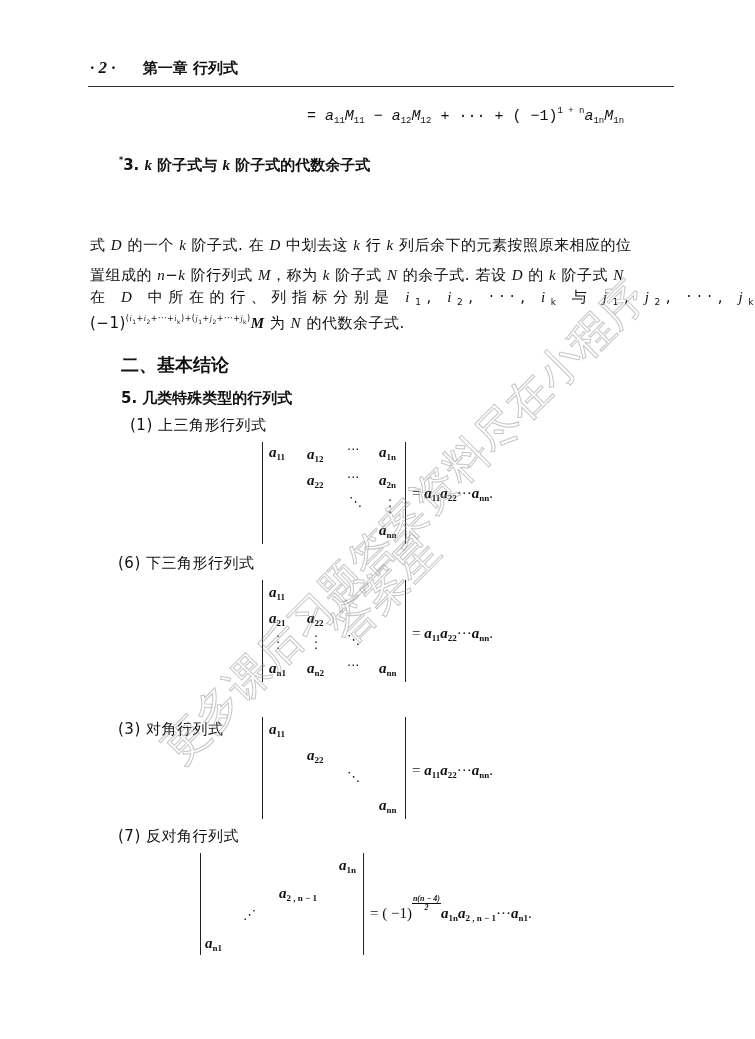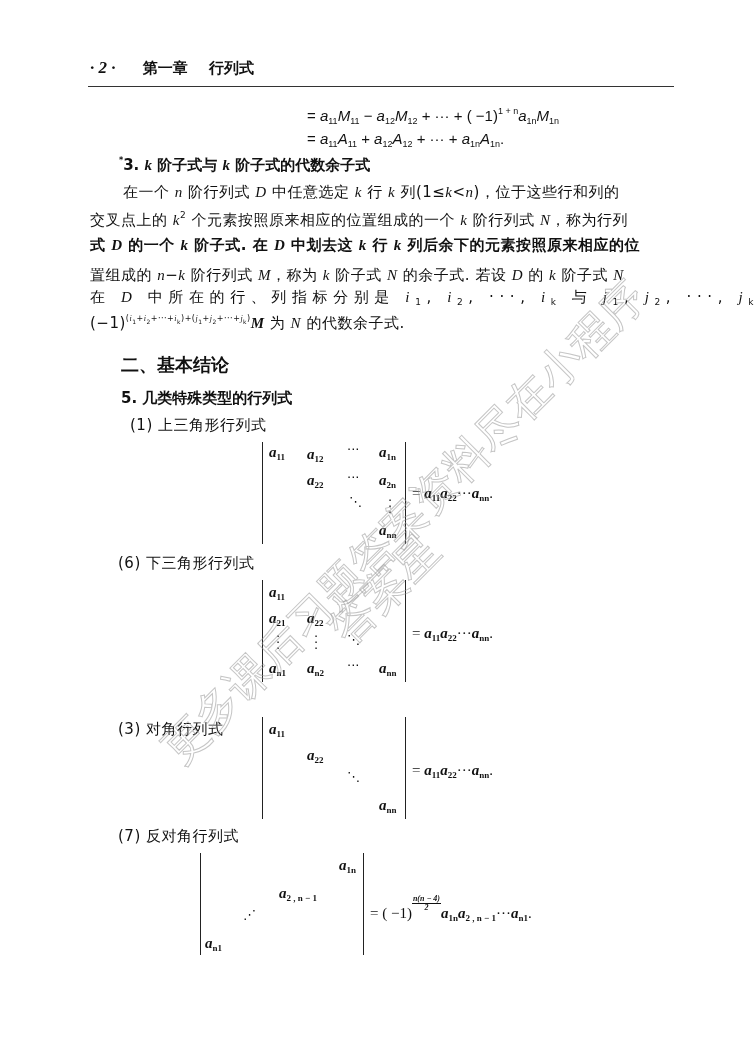--- a/index.html
+++ b/index.html
@@ -3,24 +3,24 @@
 <meta charset="utf-8">
 <style>
   html, body { margin: 0; padding: 0; }
   body {
     width: 755px; height: 1039px; background: #ffffff; position: relative; overflow: hidden;
     font-family: "DejaVu Serif", "Liberation Serif", serif; color: #111;
   }
   .page { position: absolute; left: 0; top: 0; width: 755px; height: 1039px; }
   .header { position: absolute; left: 90px; top: 58px; font-family: "DejaVu Sans", sans-serif; font-weight: bold; font-size: 15px; }
   .header .pnum { font-family: "Liberation Serif", serif; font-style: italic; font-size: 17px; margin-right: 22px; }
-  .header .chap { margin-right: 16px; }
+  .header .chap { }
   .rule { position: absolute; left: 88px; top: 86px; width: 586px; height: 1px; background: #333; }
   .abs { position: absolute; white-space: nowrap; }
-  .math { font-family: Liberation Sans, sans-serif; font-style: italic; font-size: 15px; }
+  .math { font-family: Liberation Mono, monospace; font-style: italic; font-size: 15px; }
   .math .up { font-style: normal; }
   sub { font-size: 9px; vertical-align: -3px; font-style: normal; }
   sup { font-size: 9px; vertical-align: 7px; }
   .body { font-family: "DejaVu Sans", sans-serif; font-size: 15px; letter-spacing: 0.5px; }
   .body i, .bi { font-family: "Liberation Serif", serif; font-style: italic; }
   .bold { font-family: "DejaVu Sans", sans-serif; font-weight: bold; }
   .h2 { font-size: 18px; }
   .h3 { font-size: 15px; }
   .det { position: absolute; border-left: 1.3px solid #222; border-right: 1.3px solid #222; }
   .cell { position: absolute; font-family: "Liberation Serif", serif; font-style: italic; font-weight: bold; font-size: 15px; }
@@ -44,35 +44,26 @@
   <div class="header">
     <span class="pnum">· 2 ·</span>
     <span class="chap">第一章</span>
     <span>行列式</span>
   </div>
   <div class="rule"></div>
 
   <div class="abs math" style="left:307px; top:106px;">
     <span class="up">= </span>a<sub>11</sub>M<sub>11</sub> <span class="up">− </span>a<sub>12</sub>M<sub>12</sub> <span class="up">+ ··· + ( −1)</span><sup class="up">1 + n</sup>a<sub>1n</sub>M<sub>1n</sub>
   </div>
-  <div class="abs math" style="left:307px; top:130px;">
-    <span class="up">= </span>a<sub>11</sub>A<sub>11</sub> <span class="up">+ </span>a<sub>12</sub>A<sub>12</sub> <span class="up">+ ··· + </span>a<sub>1n</sub>A<sub>1n</sub><span class="up">.</span>
-  </div>
 
   <div class="abs bold h3" style="left:119px; top:156px;text-align:right;">
     <sup style="font-size:8px;">*</sup>3. <i class="bi">k</i> 阶子式与 <i class="bi">k</i> 阶子式的代数余子式
   </div>
 
-  <div class="abs body" style="left:123px; top:183px;">
-    在一个 <i>n</i> 阶行列式 <i>D</i> 中任意选定 <i>k</i> 行 <i>k</i> 列(1≤<i>k</i>&lt;<i>n</i>)，位于这些行和列的
-  </div>
-  <div class="abs body" style="left:90px; top:210px;">
-    交叉点上的 <i>k</i><sup>2</sup> 个元素按照原来相应的位置组成的一个 <i>k</i> 阶行列式 <i>N</i>，称为行列
-  </div>
-  <div class="abs body" style="left:90px; top:236px;font-weight:bold;">
+  <div class="abs body" style="left:90px; top:236px;">
     式 <i>D</i> 的一个 <i>k</i> 阶子式. 在 <i>D</i> 中划去这 <i>k</i> 行 <i>k</i> 列后余下的元素按照原来相应的位
   </div>
   <div class="abs body" style="left:90px; top:266px;">
     置组成的 <i>n</i>−<i>k</i> 阶行列式 <i>M</i>，称为 <i>k</i> 阶子式 <i>N</i> 的余子式. 若设 <i>D</i> 的 <i>k</i> 阶子式 <i>N</i>
   </div>
   <div class="abs body" style="left:90px; top:288px; letter-spacing:5.6px;">
     在 <i>D</i> 中所在的行、列指标分别是 <i>i</i><sub>1</sub>, <i>i</i><sub>2</sub>, ···, <i>i</i><sub>k</sub> 与 <i>j</i><sub>1</sub>, <i>j</i><sub>2</sub>, ···, <i>j</i><sub>k</sub>，则称
   </div>
   <div class="abs body" style="left:90px; top:314px;">
     (−1)<sup style="font-size:8px;">(<i>i</i><sub style="font-size:6px;">1</sub>+<i>i</i><sub style="font-size:6px;">2</sub>+···+<i>i</i><sub style="font-size:6px;">k</sub>)+(<i>j</i><sub style="font-size:6px;">1</sub>+<i>j</i><sub style="font-size:6px;">2</sub>+···+<i>j</i><sub style="font-size:6px;">k</sub>)</sup><b><i>M</i></b> 为 <i>N</i> 的代数余子式.

